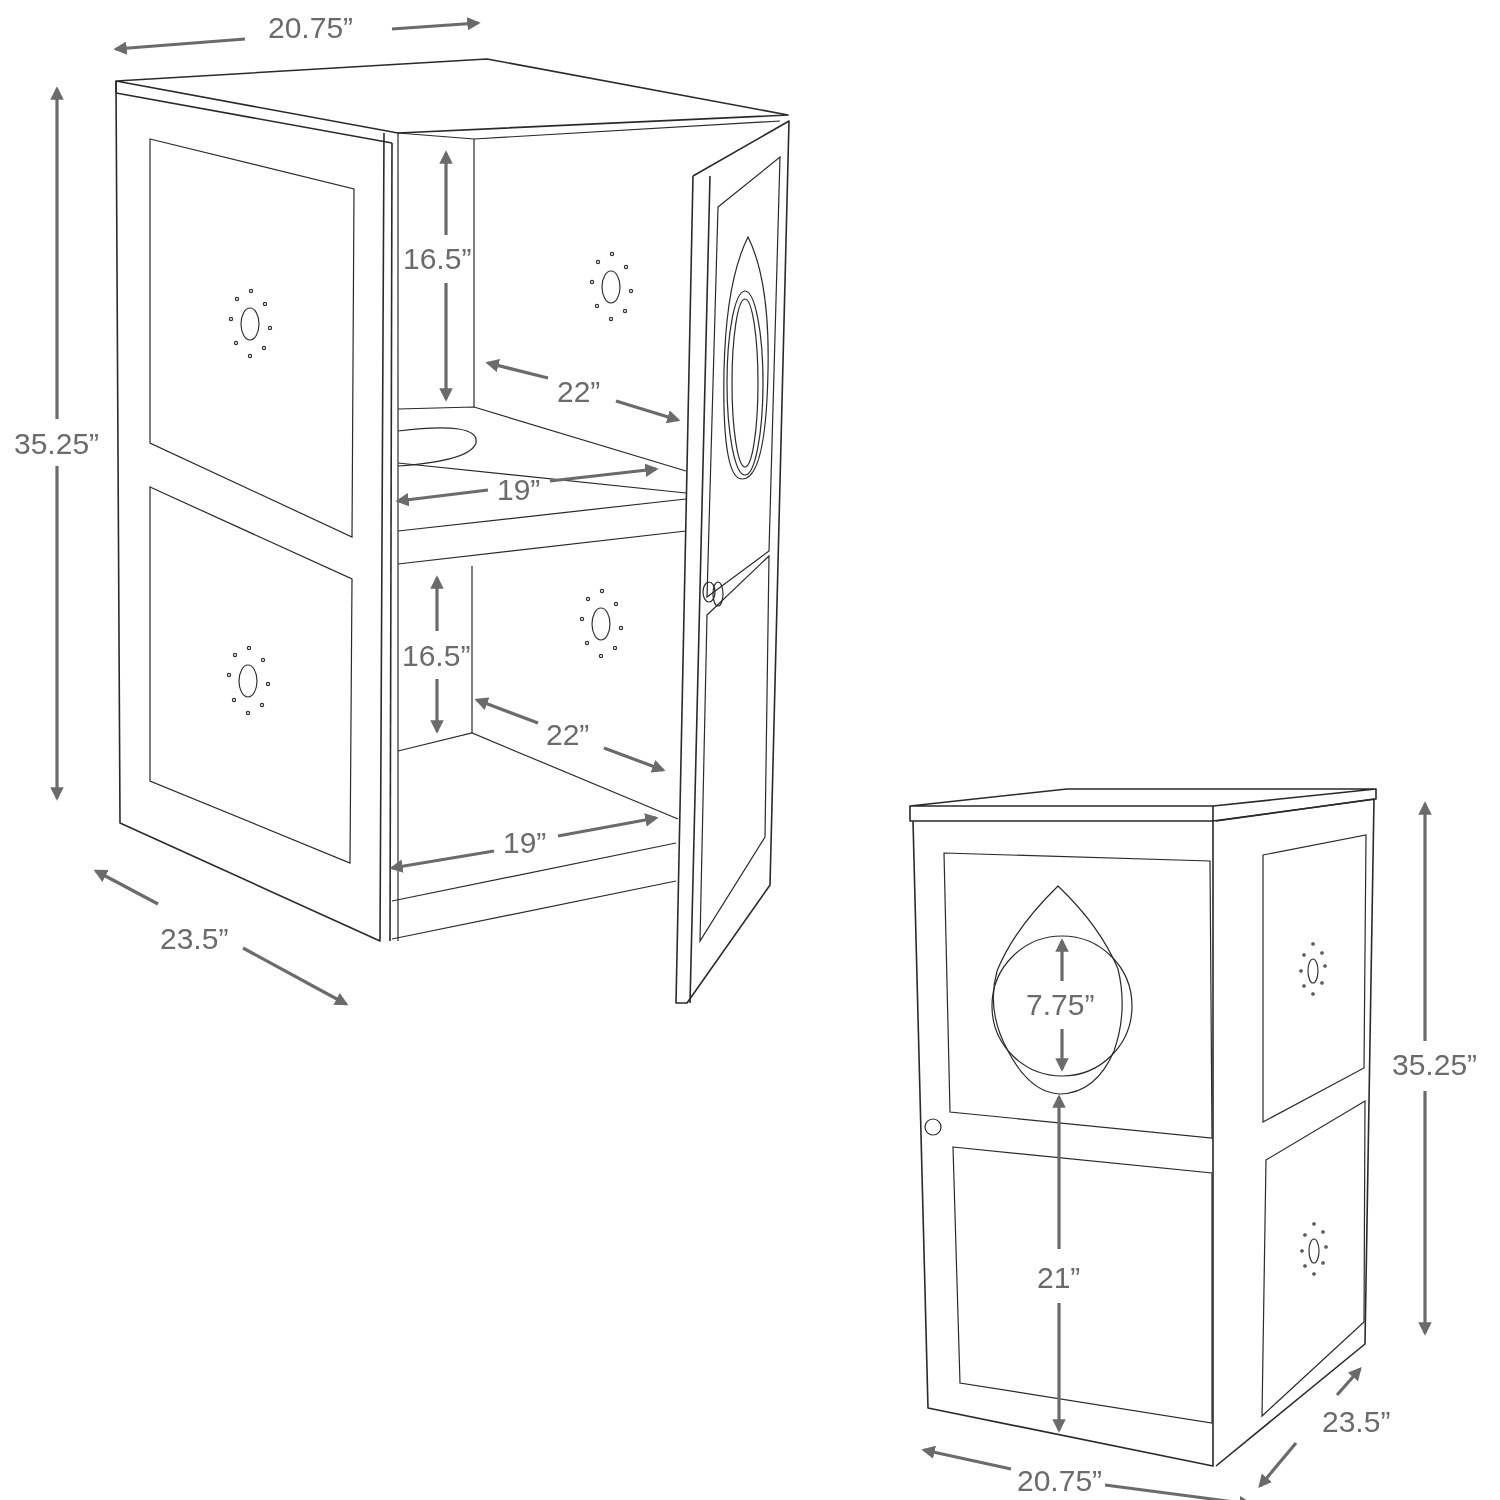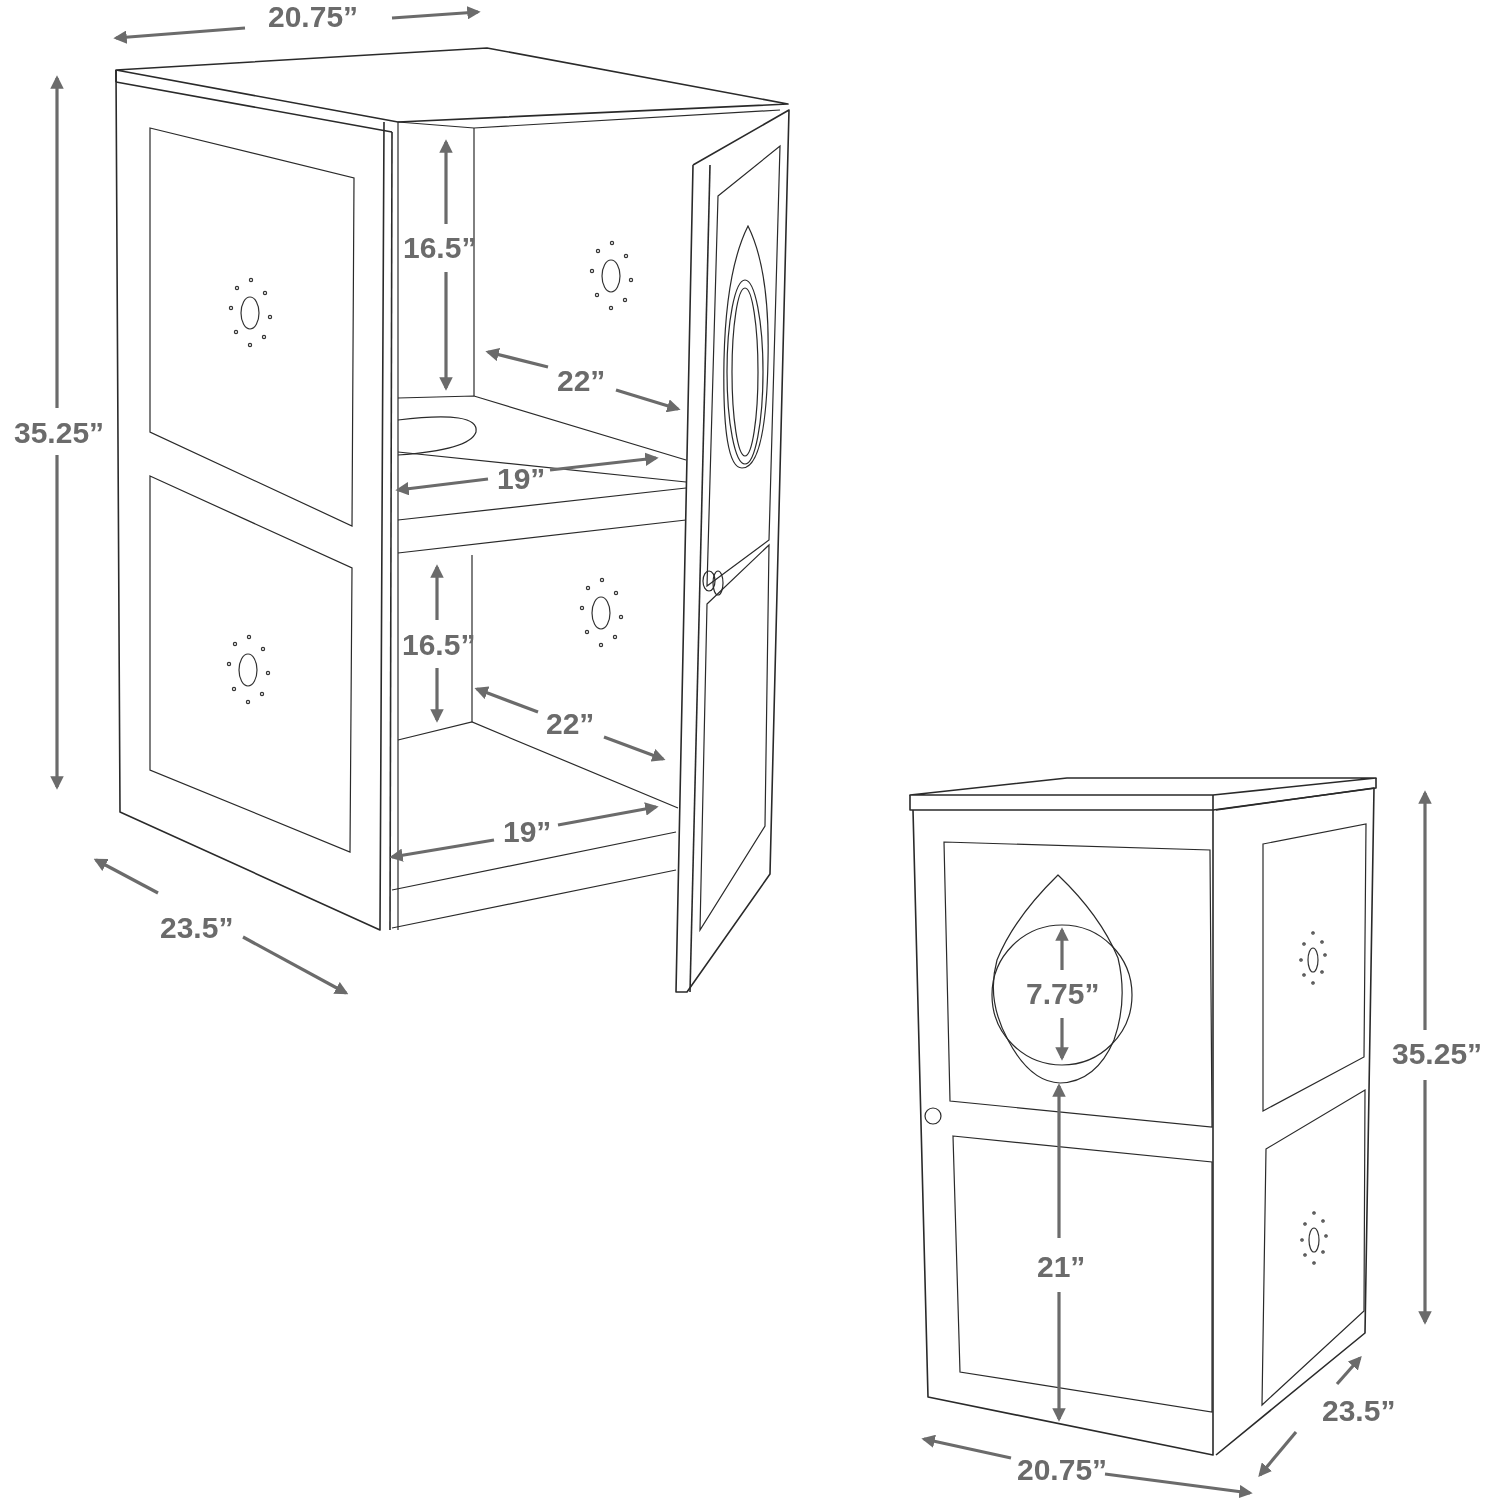--- a/index.html
+++ b/index.html
@@ -1,17 +1,17 @@
 <!DOCTYPE html>
 <html><head>
 <meta charset="utf-8">
 <style>
   html, body { margin: 0; padding: 0; background: #ffffff; }
   body { width: 1500px; height: 1500px; overflow: hidden; }
-  #canvas { position: absolute; left: 0; top: 0; width: 1500px; height: 1340px; font-weight: bold; }
+  #canvas { position: absolute; left: 0; top: 11px; width: 1500px; height: 1340px; }
   svg { display: block; }
   .ln { fill: none; stroke: #2a2a2a; stroke-width: 1.6; stroke-linejoin: round; }
   .ln-thin { fill: none; stroke: #2a2a2a; stroke-width: 1.2; }
   .dim { fill: none; stroke: #6b6b6b; stroke-width: 3.2; }
   .dot { fill: none; stroke: #333; stroke-width: 1.2; }
   .lbl { font-family: "Liberation Sans", sans-serif; font-size: 30px; fill: #6b6b6b; }
 </style>
 </head>
 <body>
 

